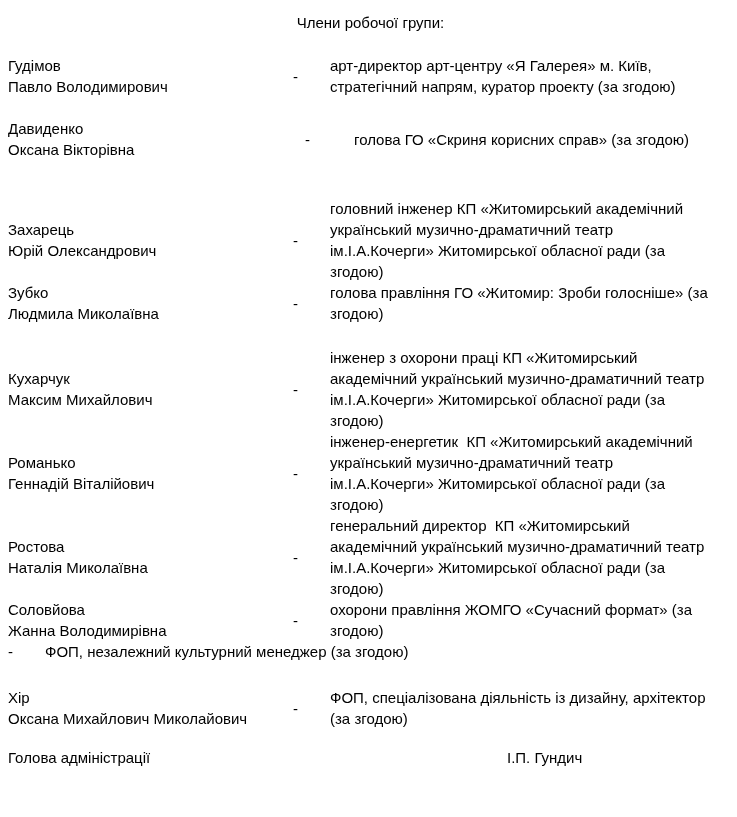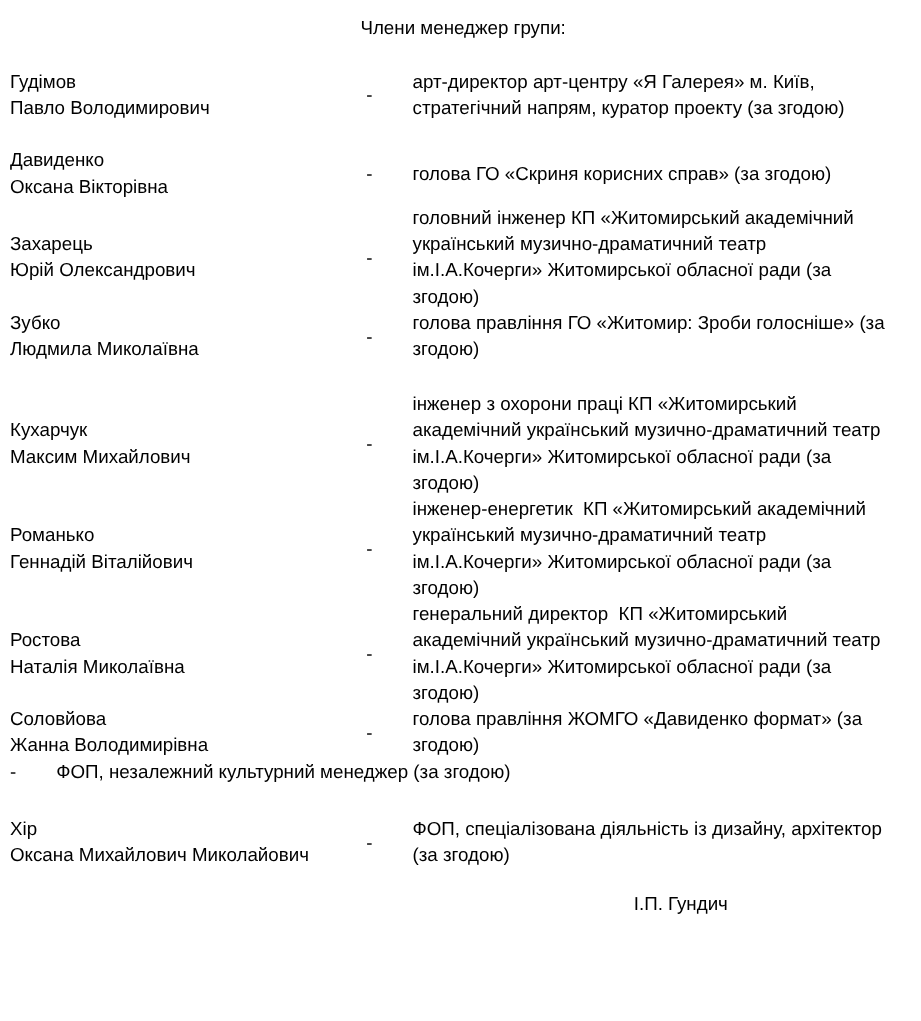--- a/index.html
+++ b/index.html
@@ -27,21 +27,21 @@
     margin-bottom: 22px;
     white-space: pre-wrap;
   }
   .rows { }
   .row {
     display: flex;
     align-items: center;
     margin-bottom: 0;
   }
   .row:nth-child(1) { margin-bottom: 21px; }
-  .row:nth-child(2) { margin-bottom: 4px; }
+  .row:nth-child(2) { margin-bottom: 38px; gap: 12px; }
   .row:nth-child(4) { margin-bottom: 23px; }
   .row:nth-child(8) { }
   .row:nth-child(9) { margin-bottom: 25px; }
   .row:nth-child(10){ margin-bottom: 18px; }
   .col-name {
     width: 285px;
     flex: 0 0 285px;
     white-space: pre-wrap;
   }
   .col-dash {
@@ -62,21 +62,21 @@
     left: 499px;
     top: 0;
     white-space: nowrap;
   }
 </style>
 </head>
 <body>
 
 <div class="page">
 
-  <div class="title">Члени менеджер групи:</div>
+  <div class="title">Члени робочої групи:</div>
 
   <div class="rows">
 
     <div class="row">
       <div class="col-name">Гудімов
 Павло Володимирович</div>
       <div class="col-dash">-</div>
       <div class="col-role">арт-директор арт-центру «Я Галерея» м. Київ,
 стратегічний напрям, куратор проекту (за згодою)</div>
     </div>
@@ -133,36 +133,37 @@
       <div class="col-role">генеральний директор  КП «Житомирський
 академічний український музично-драматичний театр
 ім.І.А.Кочерги» Житомирської обласної ради (за
 згодою)</div>
     </div>
 
     <div class="row">
       <div class="col-name">Соловйова
 Жанна Володимирівна</div>
       <div class="col-dash">-</div>
-      <div class="col-role">голова правління ЖОМГО «Давиденко формат» (за
+      <div class="col-role">охорони правління ЖОМГО «Сучасний формат» (за
 згодою)</div>
     </div>
 
     <div class="row">
       <div class="col-dash">-</div>
       <div class="col-role">ФОП, незалежний культурний менеджер (за згодою)</div>
     </div>
 
     <div class="row">
       <div class="col-name">Хір
 Оксана Михайлович Миколайович</div>
       <div class="col-dash">-</div>
       <div class="col-role">ФОП, спеціалізована діяльність із дизайну, архітектор
 (за згодою)</div>
     </div>
 
   </div>
 
   <div class="footer">
+    <span class="position">Голова адміністрації</span>
     <span class="signature">І.П. Гундич</span>
   </div>
 
 </div>
 
 </body></html>

